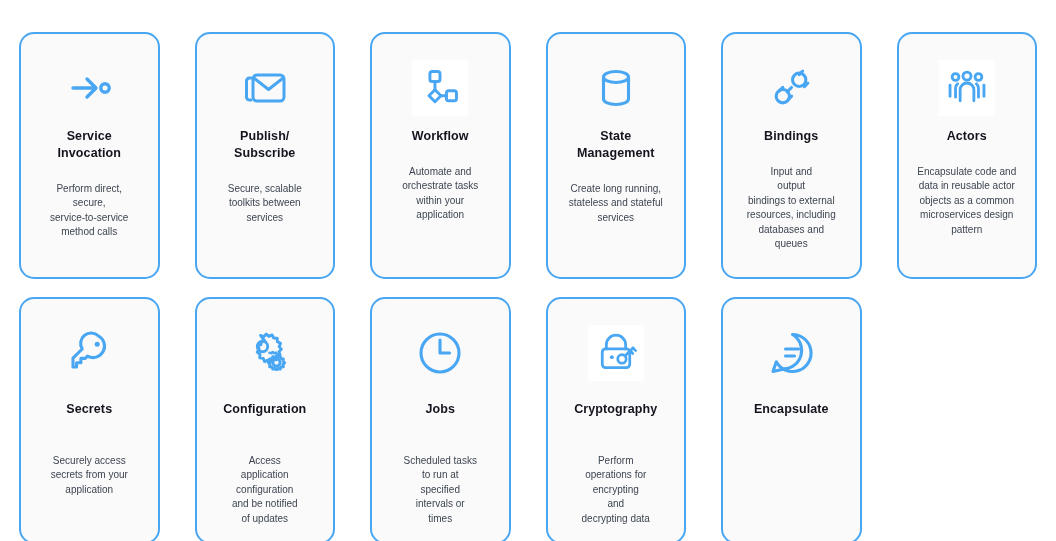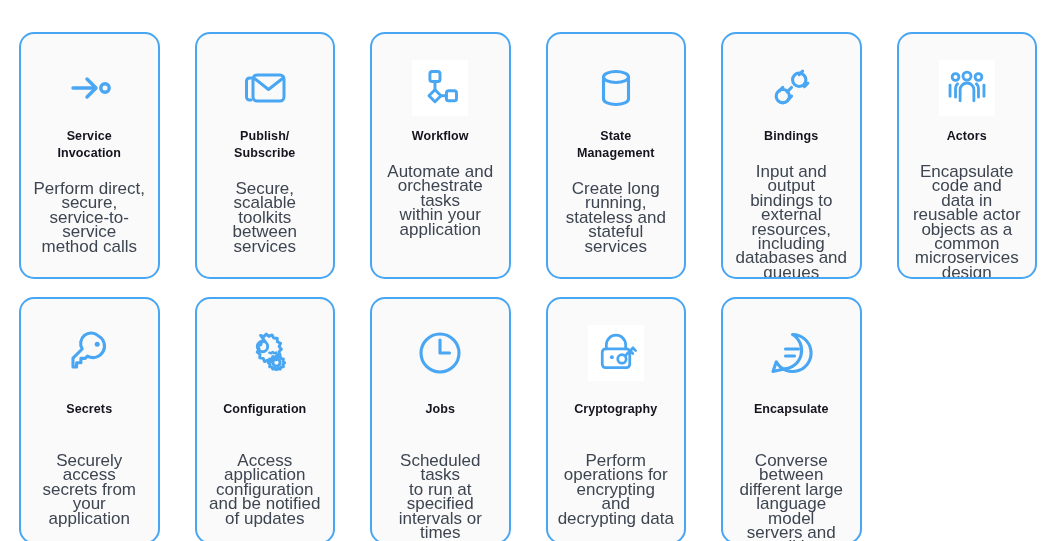--- a/index.html
+++ b/index.html
@@ -62,21 +62,21 @@
     font-weight: bold;
     color: #14141e;
     text-align: center;
     line-height: 17px;
     letter-spacing: 0.1px;
     margin-top: 8px;
     white-space: pre-line;
     flex: none;
   }
   .card-desc {
-    font-size: 17px;
+    font-size: 10px;
     color: #3d4551;
     text-align: center;
     line-height: 14.4px;
     margin-top: 20px;
     white-space: pre-line;
     flex: none;
   }
   .r2 .card-title { margin-top: 16px; }
   .r2 .card-desc { margin-top: 36px; }
 </style>
@@ -247,21 +247,15 @@
       </div>
       <div class="card r2">
         <div class="icon-wrap">
           <svg id="chat-bubble-lines-icon" viewBox="0 0 48 48" width="48" height="48" fill="none" stroke="#49a6f2" stroke-width="3.1" stroke-linecap="round" stroke-linejoin="round">
     <path d="M25.5 5.5 a18.5 18.5 0 1 1-16.2 27.3 L6 42.5 l11.2-2.6 A18.5 18.5 0 0 0 25.5 5.5 Z"></path>
     <path d="M18.5 20 H31.5"></path>
     <path d="M18.5 27 H27.5"></path>
   </svg>
         </div>
         <div class="card-title">Encapsulate</div>
-        <div class="card-desc">Converse
-between
-different large
-language model
-servers and
-toolkits</div>
       </div>
     </div>
 </div>
 
 </body></html>

